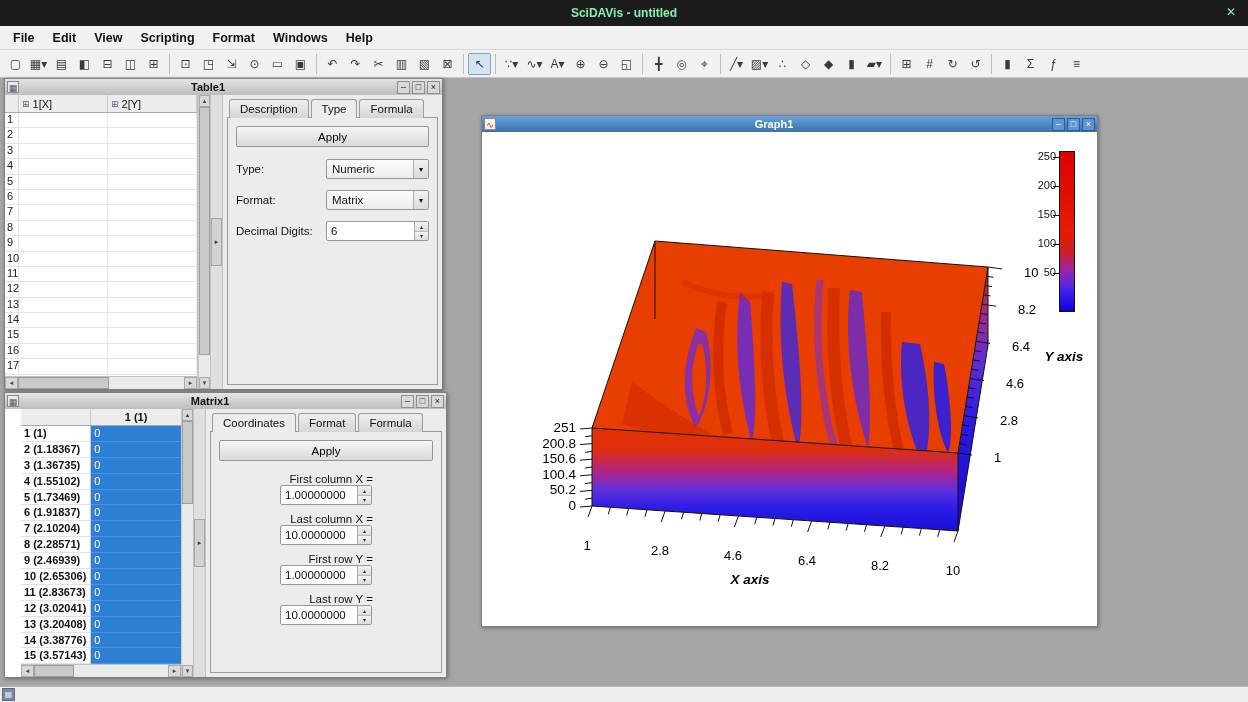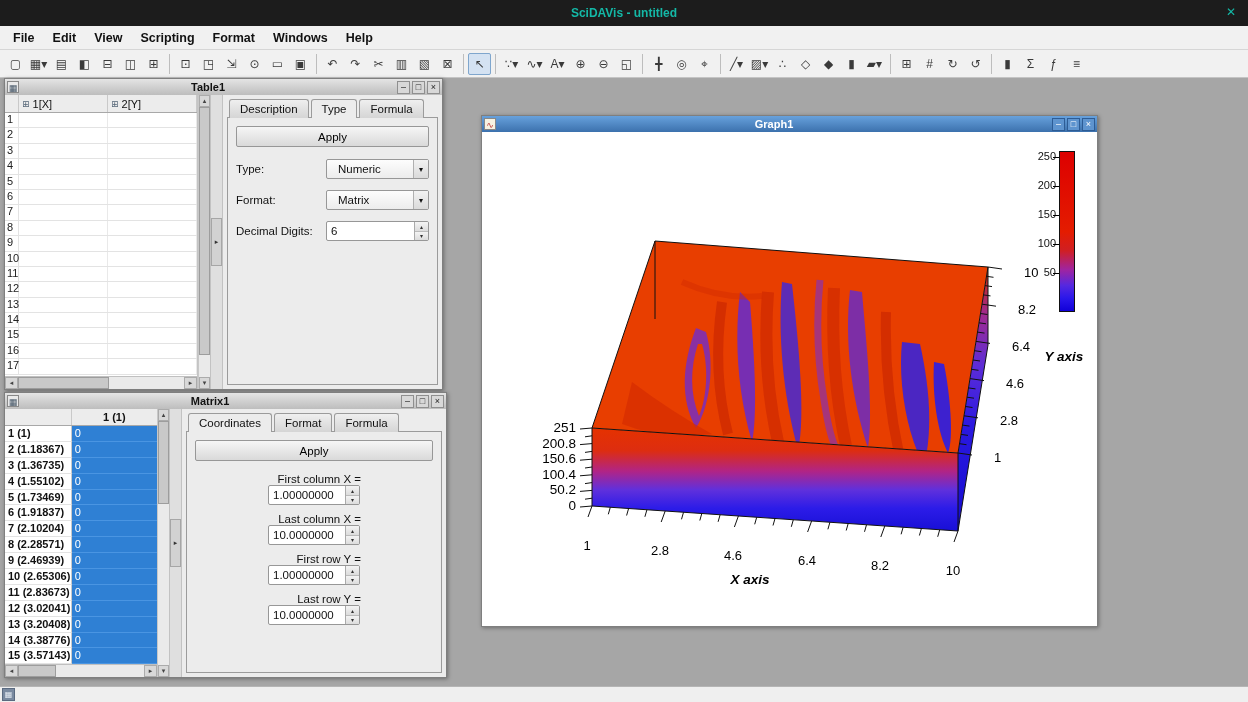--- a/index.html
+++ b/index.html
@@ -1,20 +1,20 @@
 <!DOCTYPE html>
 <html><head>
 <meta charset="utf-8">
 <style>
   * { box-sizing: border-box; margin: 0; padding: 0; }
   html,body { width:1248px; height:702px; overflow:hidden; }
   body { font-family:"Liberation Sans","DejaVu Sans",sans-serif; background:#a6a6a6; position:relative; color:#111; }
 
   
-  .titlebar { height:26px; background:#1c1c1c; color:#14b8a6; display:flex; align-items:center; justify-content:center; position:relative; font-size:12px; font-weight:bold; }
+  .titlebar { height:26px; background:#1c1c1c; color:#86efac; display:flex; align-items:center; justify-content:center; position:relative; font-size:12px; font-weight:bold; }
   .app-close { position:absolute; right:12px; top:5px; font-size:12px; font-weight:normal; cursor:default; }
   .menubar { height:24px; background:#f1f1f1; border-bottom:1px solid #d6d6d6; display:flex; align-items:center; padding-left:4px; }
   .menu-item { font-size:12.5px; padding:3px 9px; color:#111;font-weight:bold; }
   .toolbar { height:28px; background:#f1f1f1; border-bottom:1px solid #c4c4c4; display:flex; align-items:center; padding:0 4px; }
   .tb-group { display:flex; align-items:center; }
   .tb-btn { width:23px; height:22px; border:1px solid transparent; background:transparent; font-size:12px; color:#3a3a3a; display:flex; align-items:center; justify-content:center; font-family:inherit; }
   .tb-pressed { background:#d4e2f2; border:1px solid #7fa6cd; border-radius:2px; }
   .tb-sep { width:1px; height:20px; background:#bdbdbd; margin:0 4px; }
   .statusbar { position:absolute; left:0; right:0; bottom:0; height:16px; background:#efefef; border-top:1px solid #b5b5b5; display:flex; align-items:center; }
   .status-grip { width:13px; height:13px; margin-left:2px; background:#7a8aa0; border:1px solid #5a6a80; color:#e8eef5; font-size:8px; display:flex; align-items:center; justify-content:center; }
@@ -46,21 +46,21 @@
   .side-panel { flex:1; display:flex; flex-direction:column; padding:3px 4px 4px; }
   .tabs { display:flex; position:relative; top:1px; padding-left:2px; }
   .tab { padding:3px 10px 2px; font-size:11.5px; background:linear-gradient(#efefef,#d5d5d5); border:1px solid #9b9b9b; border-bottom:none; border-radius:3px 3px 0 0; margin-right:2px; }
   .tab.active { background:#ececec; padding-bottom:3px; }
   .panel-box { flex:1; border:1px solid #9b9b9b; background:#ececec; padding:8px; overflow:hidden; }
   .apply { display:block; width:100%; height:21px; font-family:inherit; font-size:11.5px; background:linear-gradient(#f6f6f6,#d9d9d9); border:1px solid #979797; border-radius:2px; margin-bottom:12px; }
   .frow { display:flex; align-items:center; margin-top:11px; font-size:11.5px; }
   .frow label { width:90px; }
   .frow.m { margin-top:8px;flex-direction:column; }
   .frow.m label { width:104px; text-align:right; padding-right:5px; }
-  .dropdown { flex:1; height:20px; border:1px solid #979797; background:linear-gradient(#fdfdfd,#ececec); display:flex; align-items:center; justify-content:space-between; padding-left:11px; border-radius:2px; }
+  .dropdown { flex:1; height:20px; border:1px solid #979797; background:linear-gradient(#fdfdfd,#ececec); display:flex; align-items:center; justify-content:space-between; padding-left:5px; border-radius:2px; }
   .dd-arrow { width:15px; align-self:stretch; display:flex; align-items:center; justify-content:center; font-size:8px; border-left:1px solid #b0b0b0; background:linear-gradient(#f2f2f2,#dadada); }
   .spin { height:20px; background:#fff; border:1px solid #979797; display:flex; align-items:center; justify-content:space-between; padding-left:4px; border-radius:2px; overflow:hidden; white-space:nowrap; }
   .frow .spin.grow { flex:1; }
   .spin.fixed { width:92px; }
   .spin-btns { display:flex; flex-direction:column; width:14px; align-self:stretch; border-left:1px solid #aaa; }
   .spin-btns i { flex:1; font-style:normal; font-size:6px; color:#333; display:flex; align-items:center; justify-content:center; background:linear-gradient(#f4f4f4,#dcdcdc); }
   .spin-btns i:first-child { border-bottom:1px solid #bbb; }
   .infobox { margin-top:12px; height:148px; background:#d4d4d4; border:1px solid #9f9f9f; padding:5px 7px; font-size:11px; line-height:1.3; color:#1a1a1a; }
 
   
@@ -71,21 +71,21 @@
   .t1-corner { width:14px; border-right:1px solid #c9c9c9; }
   .t1-colhead { width:89px; border-right:1px solid #c9c9c9; display:flex; align-items:center; gap:3px; padding-left:3px; }
   .colicon { font-size:9px; color:#567; }
   .t1-rows { flex:1; overflow:hidden; }
   .t1-row { display:flex; height:15.4px; border-bottom:1px solid #e3e3e3; font-size:11px; }
   .t1-rownum { width:14px; padding-left:2px; color:#222; border-right:1px solid #e3e3e3; }
   .t1-cell { width:89px; border-right:1px solid #e9e9e9; }
 
   
   #win-matrix1 { left:4px; top:392px; width:443px; height:286px; }
-  .m-left { width:152px; background:#fff; display:flex; flex-direction:column; }
+  .m-left { width:176px; background:#fff; display:flex; flex-direction:column;padding-left:16px; }
   .m-head { display:flex; height:17px; background:#ececec; border-bottom:1px solid #a8a8a8; font-size:11px; font-weight:bold; flex-shrink:0; }
   .m-corner { width:78px; border-right:1px solid #c9c9c9; }
   .m-colhead { width:100px; text-align:center; line-height:16px; }
   .m-rows { flex:1; overflow:hidden; }
   .m-row { display:flex; height:15.9px; font-size:11px; }
   .m-rowlabel { width:78px; font-weight:bold; padding-left:3px; border-bottom:1px solid #e3e3e3; border-right:1px solid #c9c9c9; line-height:15px; }
   .m-cell { width:100px; background:#2f80d4; color:#fff; padding-left:3px; border-bottom:1px solid #4a95e2; line-height:15px; }
 
   
   #win-graph1 { left:481px; top:115px; width:617px; height:512px; }

